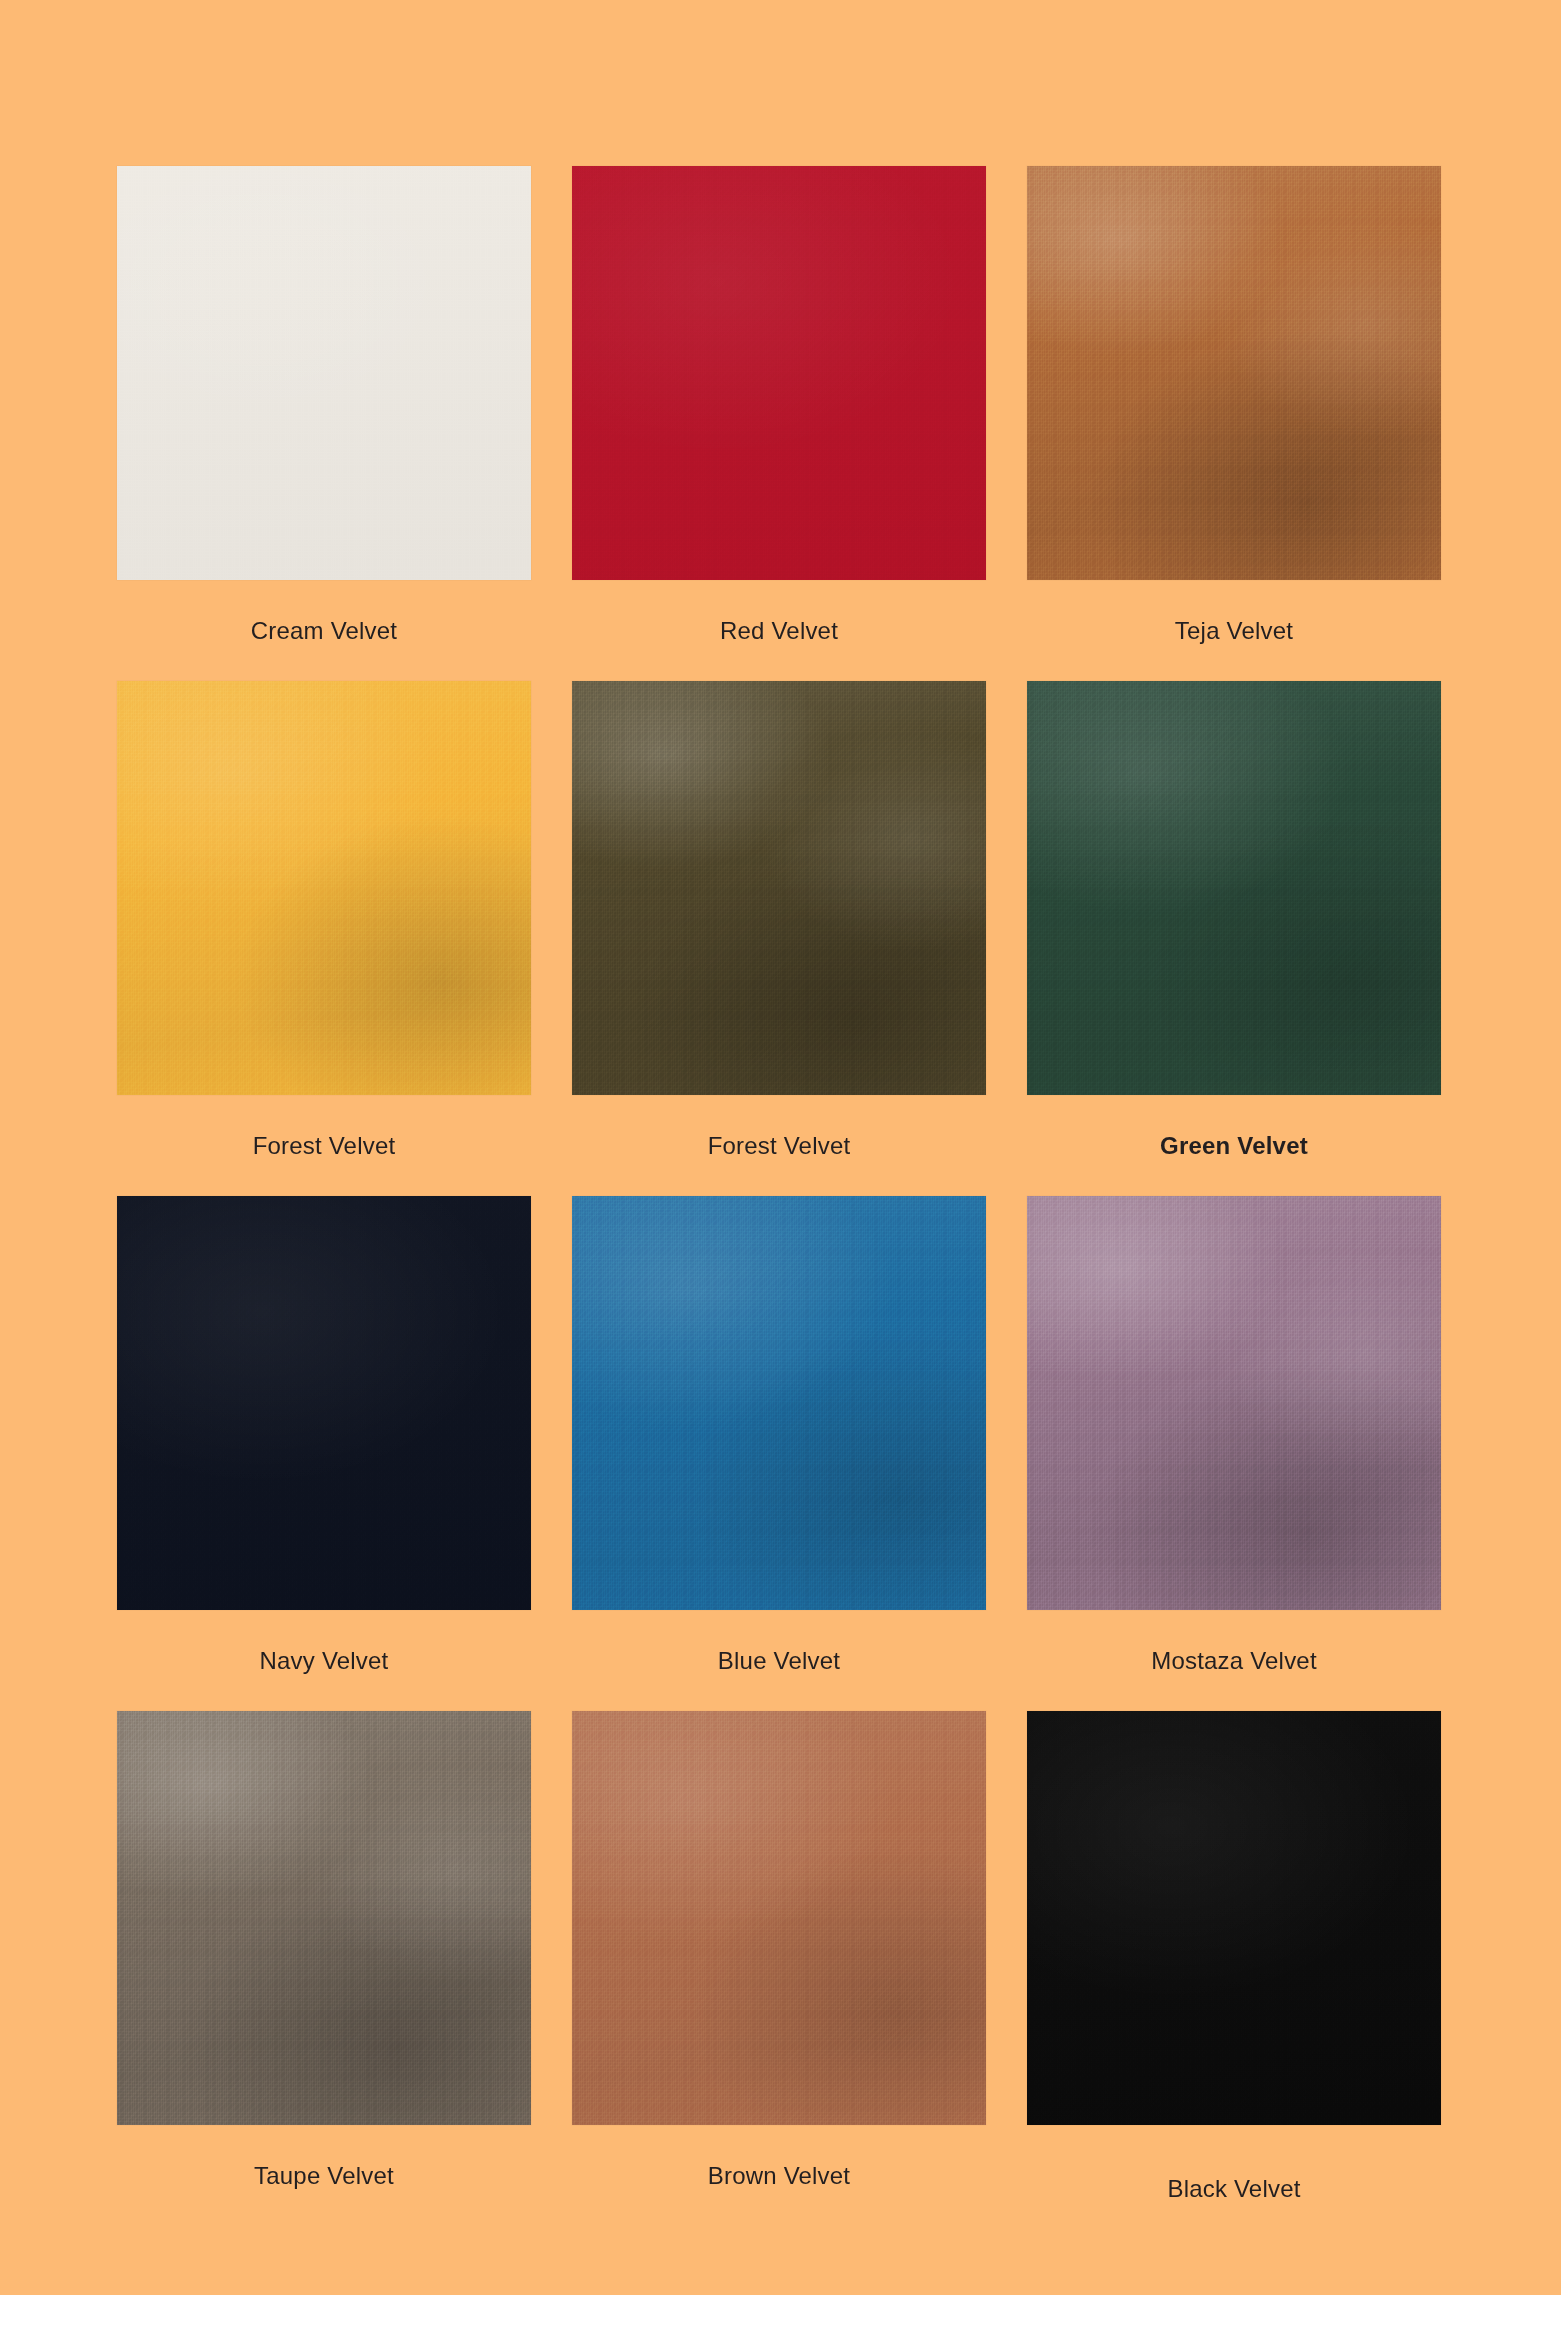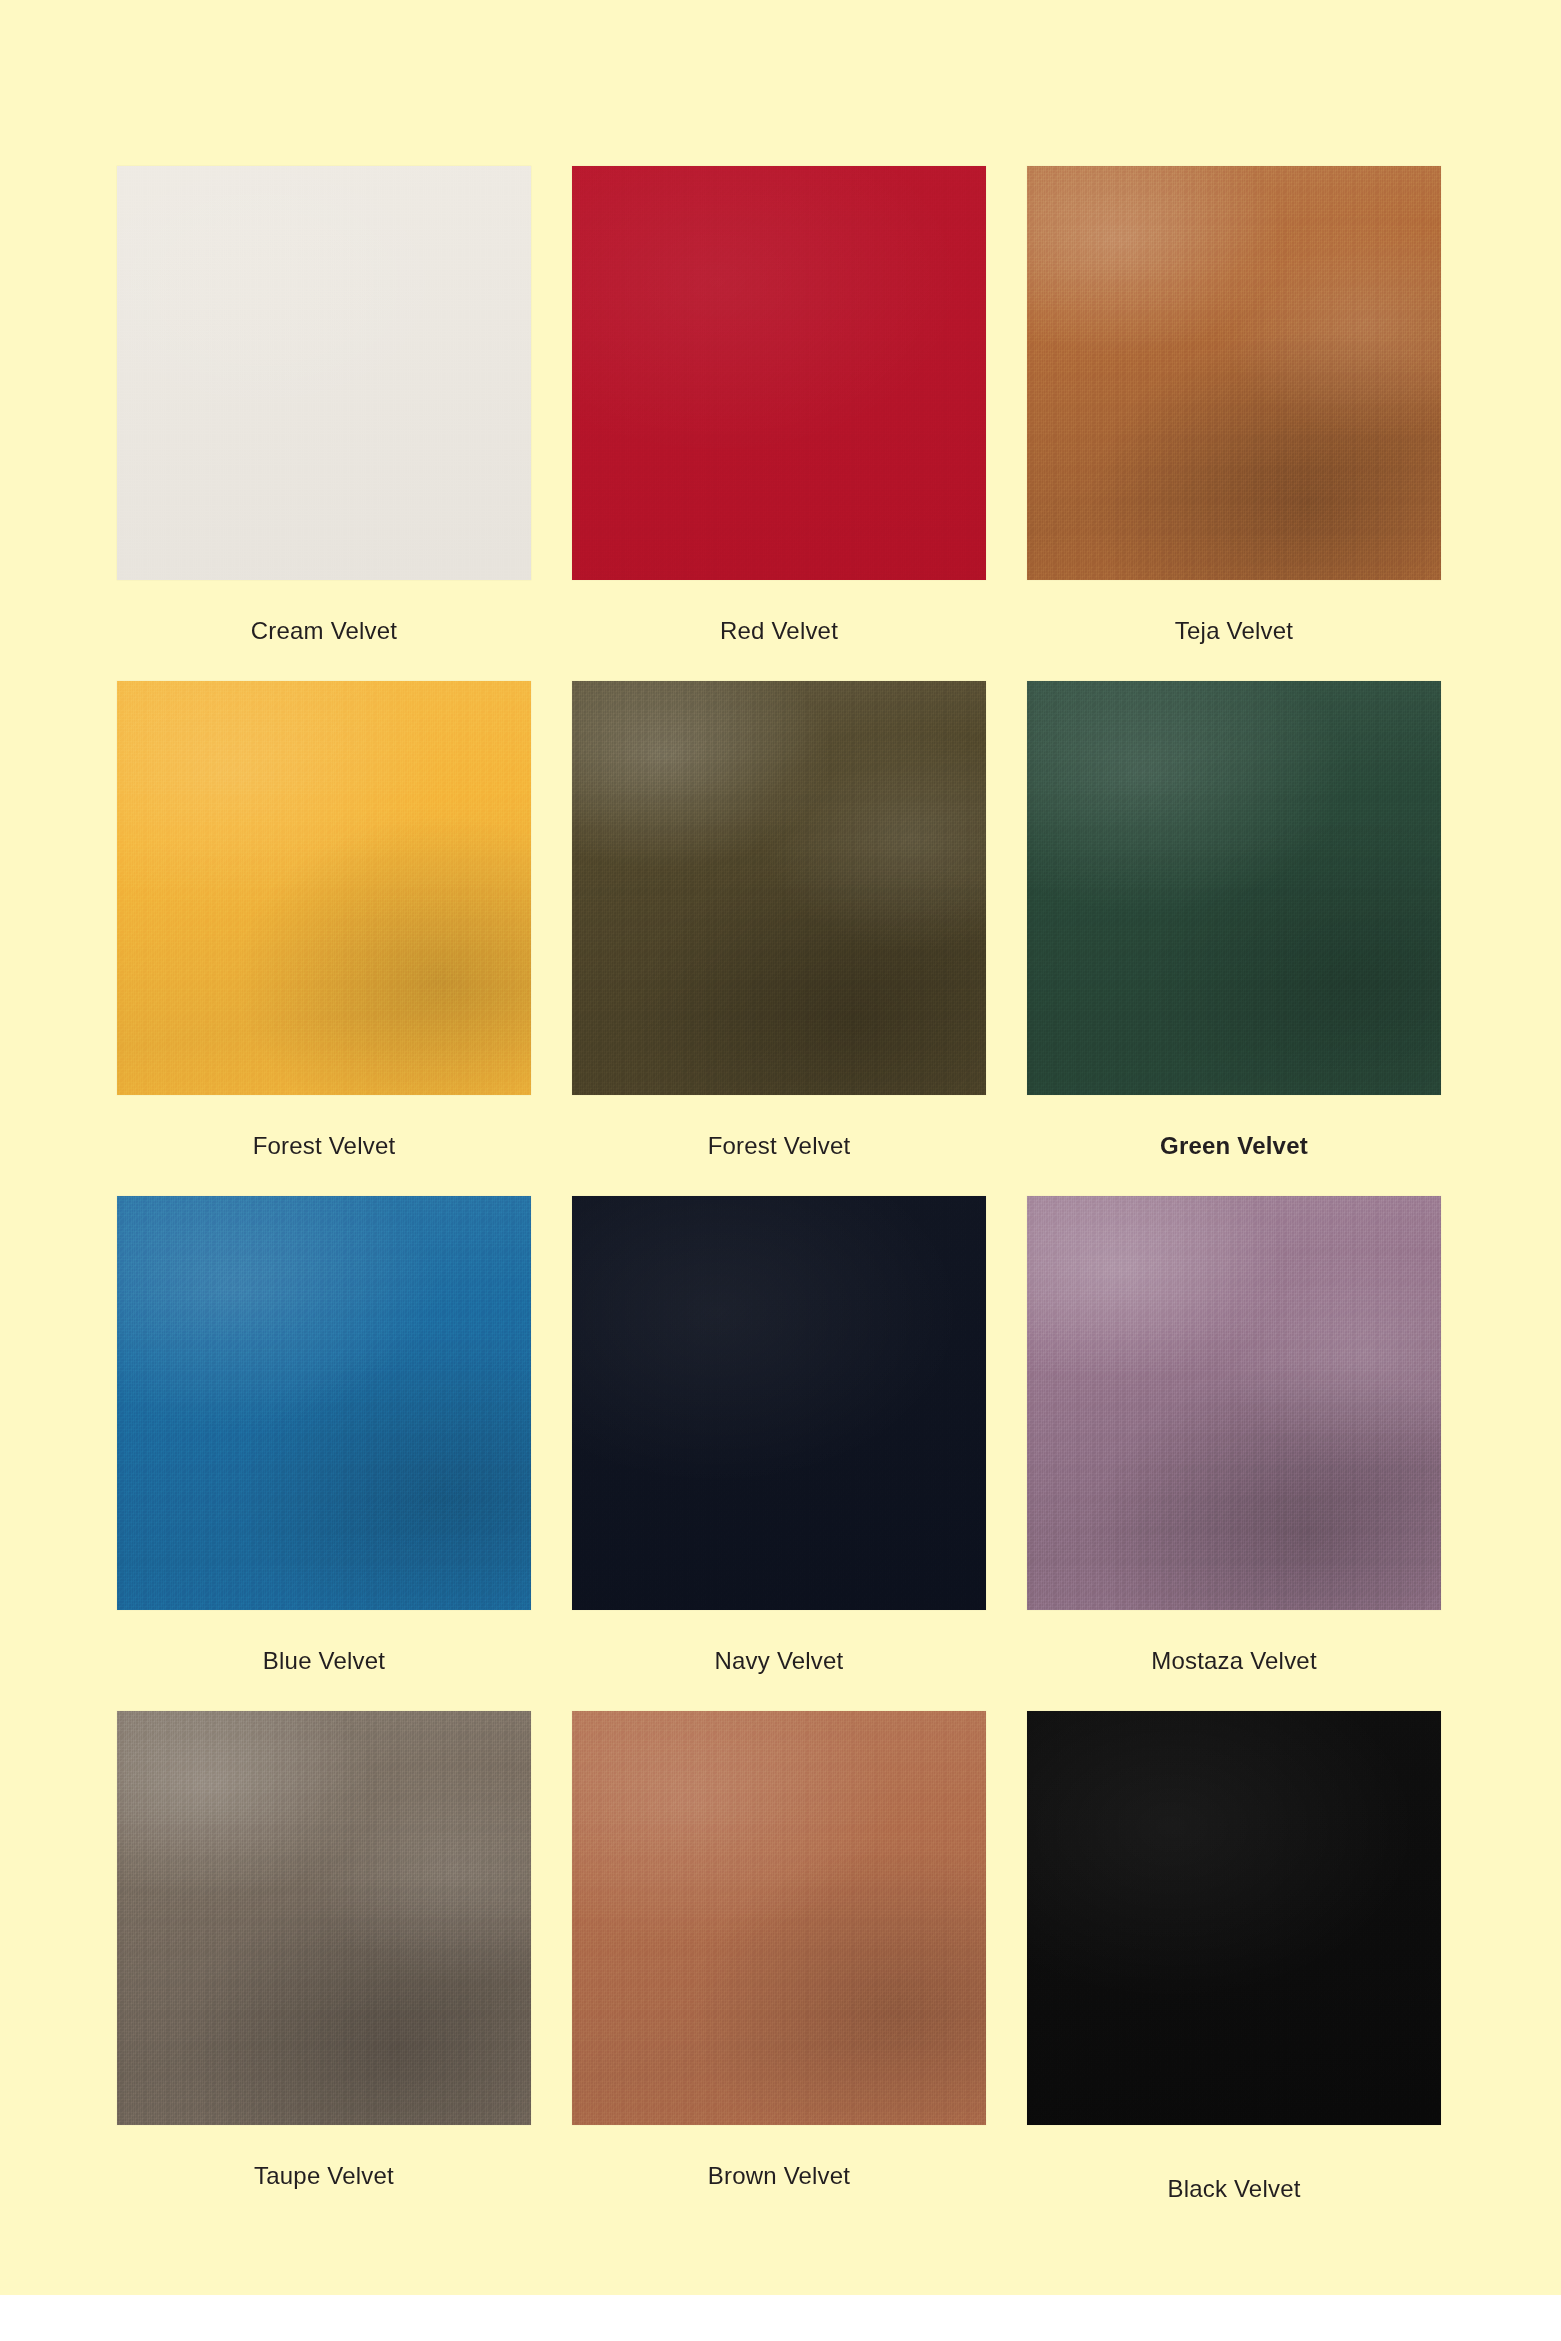--- a/index.html
+++ b/index.html
@@ -13,21 +13,21 @@
     height: 2342px;
     font-family: "Liberation Sans", "DejaVu Sans", sans-serif;
     -webkit-font-smoothing: antialiased;
     overflow: hidden;
   }
 
   .sheet {
     position: relative;
     width: 1561px;
     height: 2295px;
-    background: #fef9c3;
+    background: #fdba74;
     box-sizing: border-box;
     padding: 166px 120px 0 117px;
   }
 
   .swatch-grid {
     display: grid;
     grid-template-columns: repeat(3, 414px);
     column-gap: 41px;
     row-gap: 0px;
     grid-auto-rows: 515px;
@@ -137,26 +137,26 @@
       </div>
       <div class="swatch-cell">
         <div class="swatch-chip sheen" style="background-color: rgb(84, 74, 45);"></div>
         <div class="swatch-label" style="color: rgb(35, 31, 32);">Forest Velvet</div>
       </div>
       <div class="swatch-cell">
         <div class="swatch-chip" style="background-color: rgb(42, 74, 58);"></div>
         <div class="swatch-label" style="color: rgb(35, 31, 32); font-weight: bold;">Green Velvet</div>
       </div>
       <div class="swatch-cell">
+        <div class="swatch-chip matte" style="background-color: rgb(12, 17, 30);"></div>
+        <div class="swatch-label" style="color: rgb(35, 31, 32);">Navy Velvet</div>
+      </div>
+      <div class="swatch-cell">
         <div class="swatch-chip" style="background-color: rgb(30, 111, 163);"></div>
         <div class="swatch-label" style="color: rgb(35, 31, 32);">Blue Velvet</div>
-      </div>
-      <div class="swatch-cell">
-        <div class="swatch-chip matte" style="background-color: rgb(12, 17, 30);"></div>
-        <div class="swatch-label" style="color: rgb(35, 31, 32);">Navy Velvet</div>
       </div>
       <div class="swatch-cell">
         <div class="swatch-chip sheen" style="background-color: rgb(155, 123, 146);"></div>
         <div class="swatch-label" style="color: rgb(35, 31, 32);">Mostaza Velvet</div>
       </div>
       <div class="swatch-cell">
         <div class="swatch-chip sheen" style="background-color: rgb(125, 113, 100);"></div>
         <div class="swatch-label" style="color: rgb(35, 31, 32);">Taupe Velvet</div>
       </div>
       <div class="swatch-cell">

